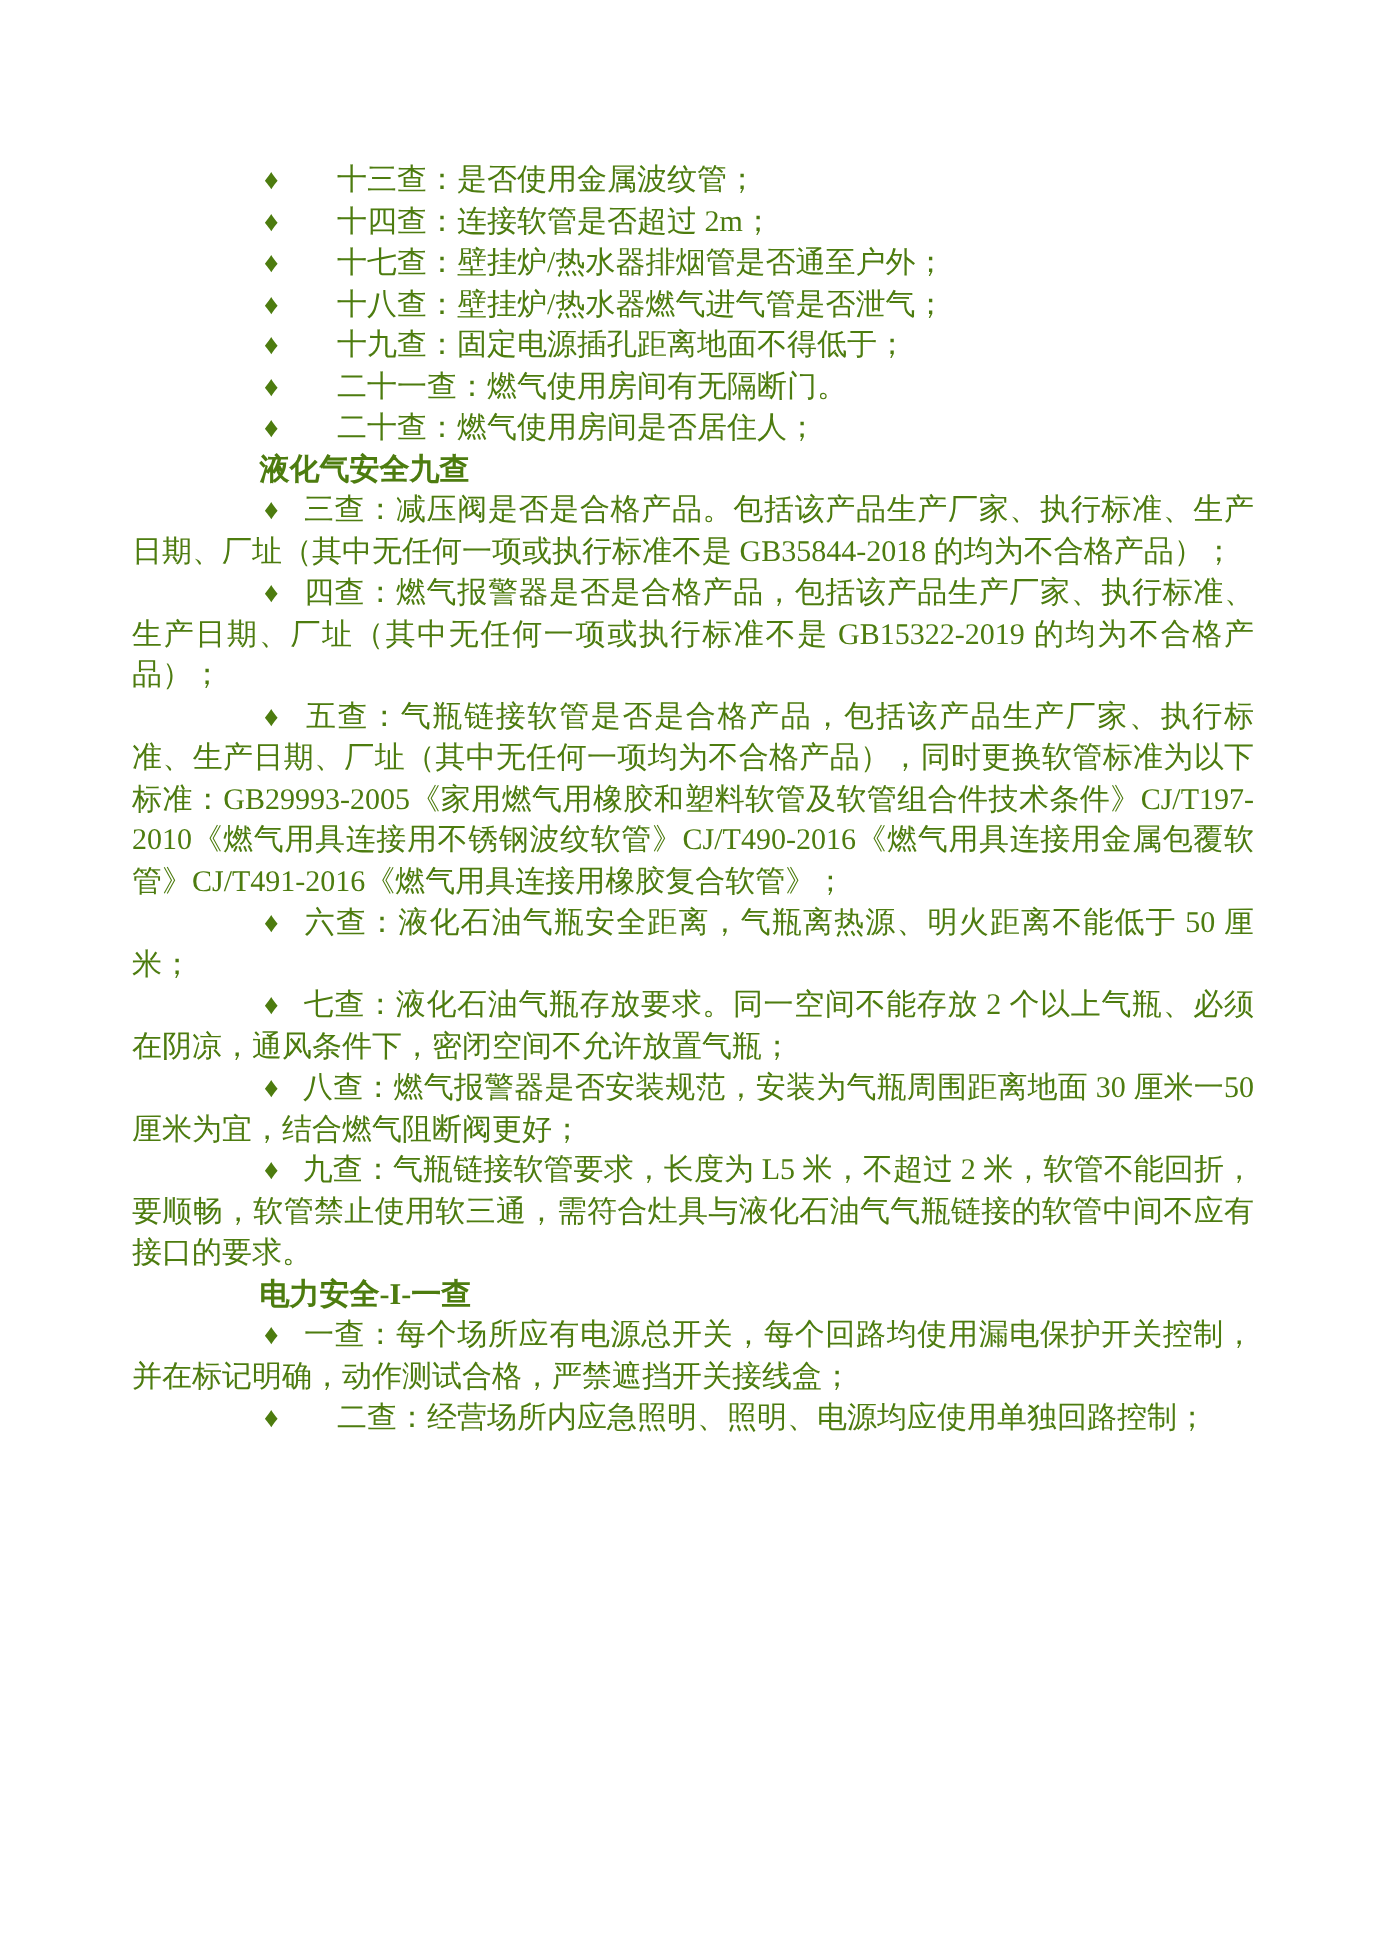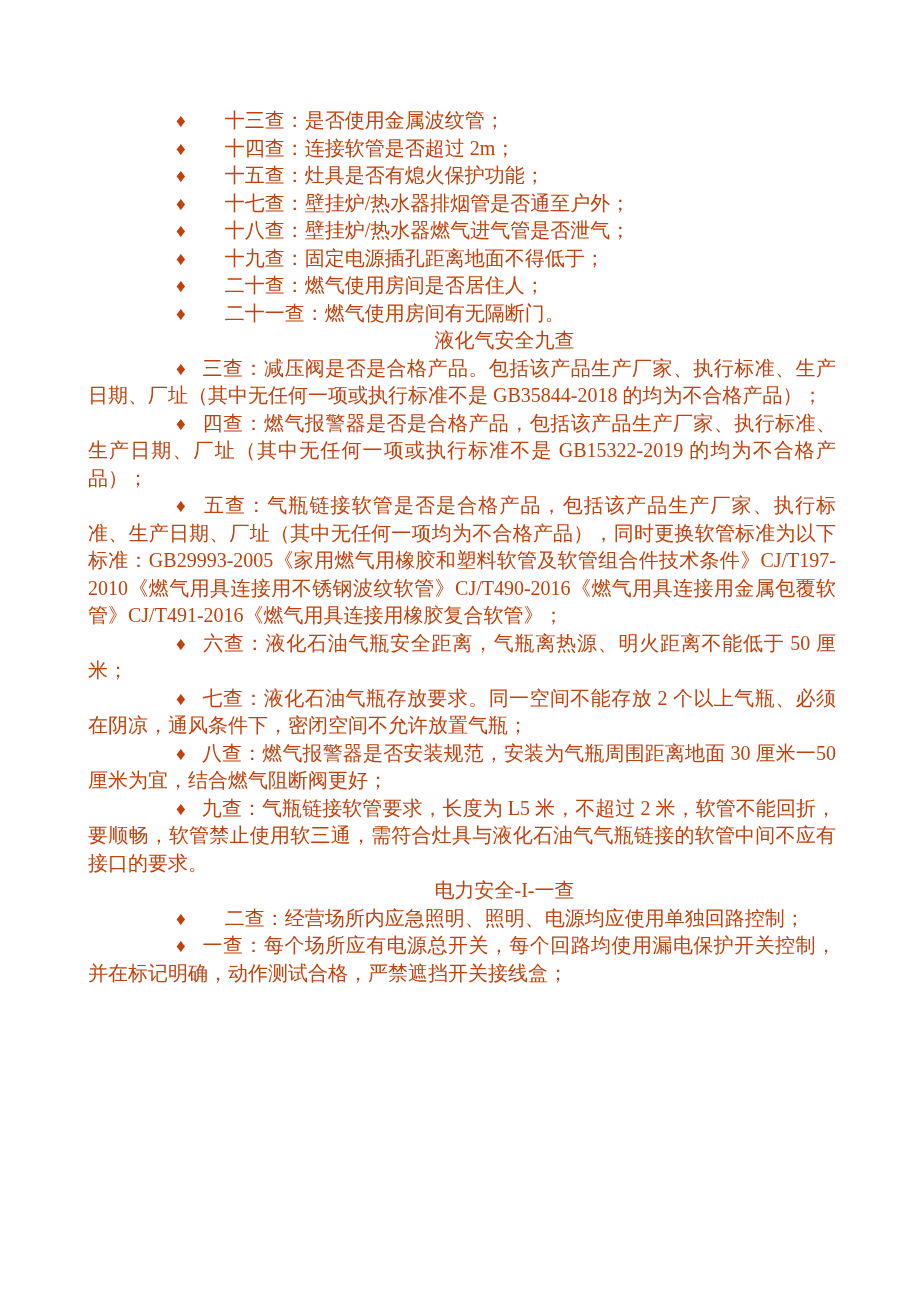--- a/index.html
+++ b/index.html
@@ -7,57 +7,56 @@
     position: relative;
     width: 920px;
     height: 1301px;
     margin: 0 auto;
     background: #ffffff;
     box-sizing: border-box;
     padding: 107px 84px 0 88px;
     font-family: "Liberation Serif", "DejaVu Serif", serif;
     font-size: 20px;
     line-height: 27.5px;
-    color: #c2410c;
+    color: #4d7c0f;
     text-align: justify;
     overflow: hidden;
   }
   p { margin: 0; padding: 0; }
   
   .li { text-indent: 88px; }
   
-  .hd { text-indent: 85px; text-align: center; }
+  .hd { text-indent: 85px; text-align: left; font-weight: bold; }
   .b  { font-size: 19px; }
   .tab { display: inline-block; text-indent: 0; }
   .tab.w { width: 39px; }   
   .tab.n { width: 16px; }   
   .tail { margin-left: 51px; } 
 </style>
 </head>
 <body>
 
 <div class="page">
 
   <p class="li"><span class="b">♦</span><span class="tab w"></span><span>十三查：是否使用金属波纹管；</span></p>
   <p class="li"><span class="b">♦</span><span class="tab w"></span><span>十四查：连接软管是否超过 2m；</span></p>
-  <p class="li"><span class="b">♦</span><span class="tab w"></span><span>十五查：灶具是否有熄火保护功能；</span></p>
   <p class="li"><span class="b">♦</span><span class="tab w"></span><span>十七查：壁挂炉/热水器排烟管是否通至户外；</span></p>
   <p class="li"><span class="b">♦</span><span class="tab w"></span><span>十八查：壁挂炉/热水器燃气进气管是否泄气；</span></p>
   <p class="li"><span class="b">♦</span><span class="tab w"></span><span>十九查：固定电源插孔距离地面不得低于；</span></p>
+  <p class="li"><span class="b">♦</span><span class="tab w"></span><span>二十一查：燃气使用房间有无隔断门。</span></p>
   <p class="li"><span class="b">♦</span><span class="tab w"></span><span>二十查：燃气使用房间是否居住人；</span></p>
-  <p class="li"><span class="b">♦</span><span class="tab w"></span><span>二十一查：燃气使用房间有无隔断门。</span></p>
 
   <p class="hd">液化气安全九查</p>
 
   <p class="li"><span class="b">♦</span><span class="tab n"></span><span>三查：减压阀是否是合格产品。包括该产品生产厂家、执行标准、生产日期、厂址（其中无任何一项或执行标准不是 GB35844-2018 的均为不合格产品）；</span></p>
   <p class="li"><span class="b">♦</span><span class="tab n"></span><span>四查：燃气报警器是否是合格产品，包括该产品生产厂家、执行标准、生产日期、厂址（其中无任何一项或执行标准不是 GB15322-2019 的均为不合格产品）；</span></p>
   <p class="li"><span class="b">♦</span><span class="tab n"></span><span>五查：气瓶链接软管是否是合格产品，包括该产品生产厂家、执行标准、生产日期、厂址（其中无任何一项均为不合格产品），同时更换软管标准为以下标准：GB29993-2005《家用燃气用橡胶和塑料软管及软管组合件技术条件》CJ/T197-2010《燃气用具连接用不锈钢波纹软管》CJ/T490-2016《燃气用具连接用金属包覆软管》CJ/T491-2016《燃气用具连接用橡胶复合软管》；</span></p>
   <p class="li"><span class="b">♦</span><span class="tab n"></span><span>六查：液化石油气瓶安全距离，气瓶离热源、明火距离不能低于 50 厘米；</span></p>
   <p class="li"><span class="b">♦</span><span class="tab n"></span><span>七查：液化石油气瓶存放要求。同一空间不能存放 2 个以上气瓶、必须在阴凉，通风条件下，密闭空间不允许放置气瓶；</span></p>
   <p class="li"><span class="b">♦</span><span class="tab n"></span><span>八查：燃气报警器是否安装规范，安装为气瓶周围距离地面 30 厘米一50 厘米为宜，结合燃气阻断阀更好；</span></p>
   <p class="li"><span class="b">♦</span><span class="tab n"></span><span>九查：气瓶链接软管要求，长度为 L5 米，不超过 2 米，软管不能回折，要顺畅，软管禁止使用软三通，需符合灶具与液化石油气气瓶链接的软管中间不应有接口的要求。</span></p>
 
   <p class="hd">电力安全-I-一查</p>
 
+  <p class="li"><span class="b">♦</span><span class="tab n"></span><span>一查：每个场所应有电源总开关，每个回路均使用漏电保护开关控制，并在标记明确，动作测试合格，严禁遮挡开关接线盒；</span></p>
   <p class="li"><span class="b">♦</span><span class="tab w"></span><span>二查：经营场所内应急照明、照明、电源均应使用单独回路控制；</span></p>
-  <p class="li"><span class="b">♦</span><span class="tab n"></span><span>一查：每个场所应有电源总开关，每个回路均使用漏电保护开关控制，并在标记明确，动作测试合格，严禁遮挡开关接线盒；</span></p>
 
 </div>
 
 </body></html>

